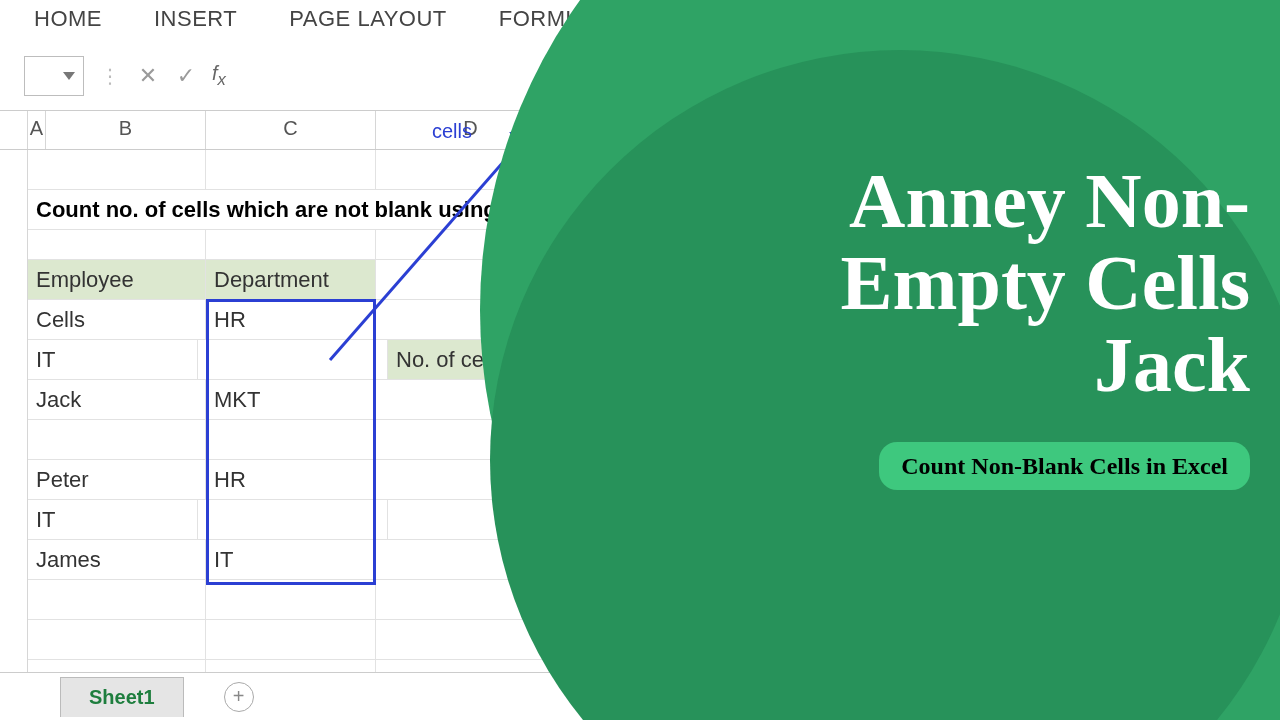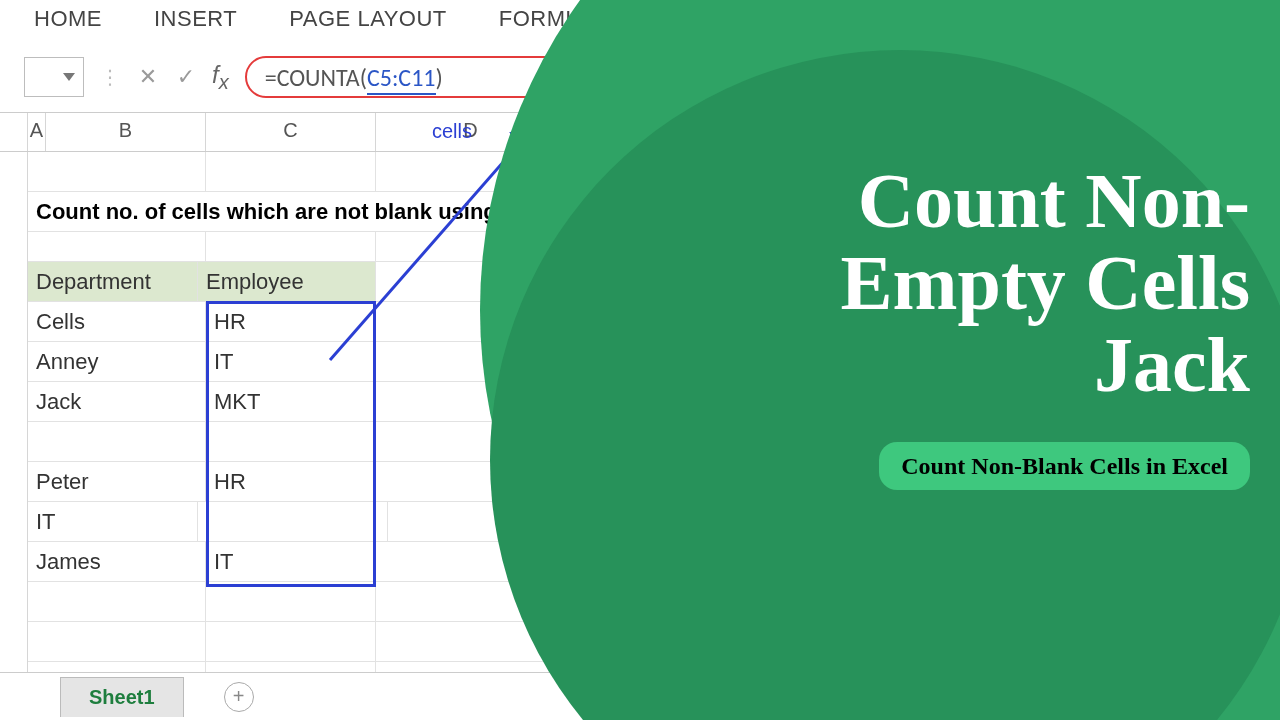--- a/index.html
+++ b/index.html
@@ -21,21 +21,21 @@
     padding: 14px 0 8px 24px;
   }
   .namebox {
     width: 60px; height: 40px; border: 1px solid #bdbdbd;
     display: flex; align-items: center; justify-content: flex-end;
     padding-right: 8px; background: #fff;
   }
   .dd { width:0;height:0;border-left:6px solid transparent;border-right:6px solid transparent;border-top:8px solid #777; }
   .dots { color:#bbb; font-size:20px; letter-spacing:-2px; padding:0 6px;}
   .fbicon { width:28px; text-align:center; color:#9a9a9a; font-size:22px;}
-  .fx { font-style: italic; color:#666; font-size:24px; padding:0 6px 0 2px;}
+  .fx { font-style: italic; color:#666; font-size:20px; padding:0 6px 0 2px;}
   .formula-wrap {
     flex: 1; height: 42px;
     border: 2px solid #e43b3b; border-radius: 22px;
     display: flex; align-items: center; padding: 0 18px;
     margin-right: 540px;
   }
   .formula-text { font-size: 24px; color:#555; font-family: Calibri, sans-serif; }
   .formula-text .rng { color:#2b56c6; border-bottom:2px solid #2b56c6; padding-bottom:1px;}
   
   .colhdr {
@@ -143,25 +143,20 @@
 </div>
 
 <div class="editbar">
   <div class="namebox">
       <div class="dd"></div>
     </div>
   <div class="dots">⋮</div>
   <div class="fbicon">✕</div>
   <div class="fbicon">✓</div>
   <div class="fx">f<sub>x</sub></div>
-  <div class="formula-wrap">
-    <span class="formula-text">
-      <span>=COUNTA(</span><span class="rng">C5:C11</span><span>)</span>
-    </span>
-  </div>
 </div>
 
 <div class="range-label">cells</div>
 
 <div class="colhdr">
   <div class="rowhdr-gap"></div>
   <div class="cA">A</div>
   <div class="cB">B</div>
   <div class="cC">C</div>
   <div class="cD">D</div>
@@ -190,38 +185,37 @@
       <div class="rowhdr"></div>
     <div class="cell cellB"></div>
       <div class="cell cellC"></div>
       <div class="cell cellD"></div>
       <div class="cell cellE"></div>
       <div class="cell cellF"></div>
   </div>
 
   <div class="gridrow">
       <div class="rowhdr"></div>
+    <div class="cell cellB thead">Employee</div>
     <div class="cell cellC thead">Department</div>
-    <div class="cell cellB thead">Employee</div>
     <div class="cell cellD"></div>
     <div class="cell cellE redital">Count no. of no</div>
     <div class="cell cellF"></div>
   </div>
 
   <div class="gridrow">
       <div class="rowhdr"></div>
     <div class="cell cellB">Cells</div>
     <div class="cell cellC">HR</div>
     <div class="cell cellD"></div>
       <div class="cell cellE"></div>
       <div class="cell cellF"></div>
   </div>
   <div class="gridrow">
       <div class="rowhdr"></div>
-    <div class="cell cellB">Anney</div>
     <div class="cell cellC">IT</div>
     <div class="cell cellD"></div>
     <div class="cell cellE thead">No. of cells</div>
     <div class="cell cellF"></div>
   </div>
   <div class="gridrow">
       <div class="rowhdr"></div>
     <div class="cell cellB">Jack</div>
     <div class="cell cellC">MKT</div>
     <div class="cell cellD"></div>
@@ -313,19 +307,19 @@
     <div style="font-size:18px;color:#bbb;">⋮</div>
     <div class="scrollbtn">◄</div>
     <div class="scrollbtn" style="width:60px;"></div>
   </div>
 </div>
 
 <div class="panel"></div>
 <div class="panel-inner"></div>
 <div class="panel-text">
   <h1>
-    <span>Count Non-</span><br>
+    <span>Anney Non-</span><br>
     <span>Empty Cells</span><br>
     <span>Jack</span>
   </h1>
   <span class="badge">Count Non-Blank Cells in
 Excel</span>
 </div>
 
 </body></html>

